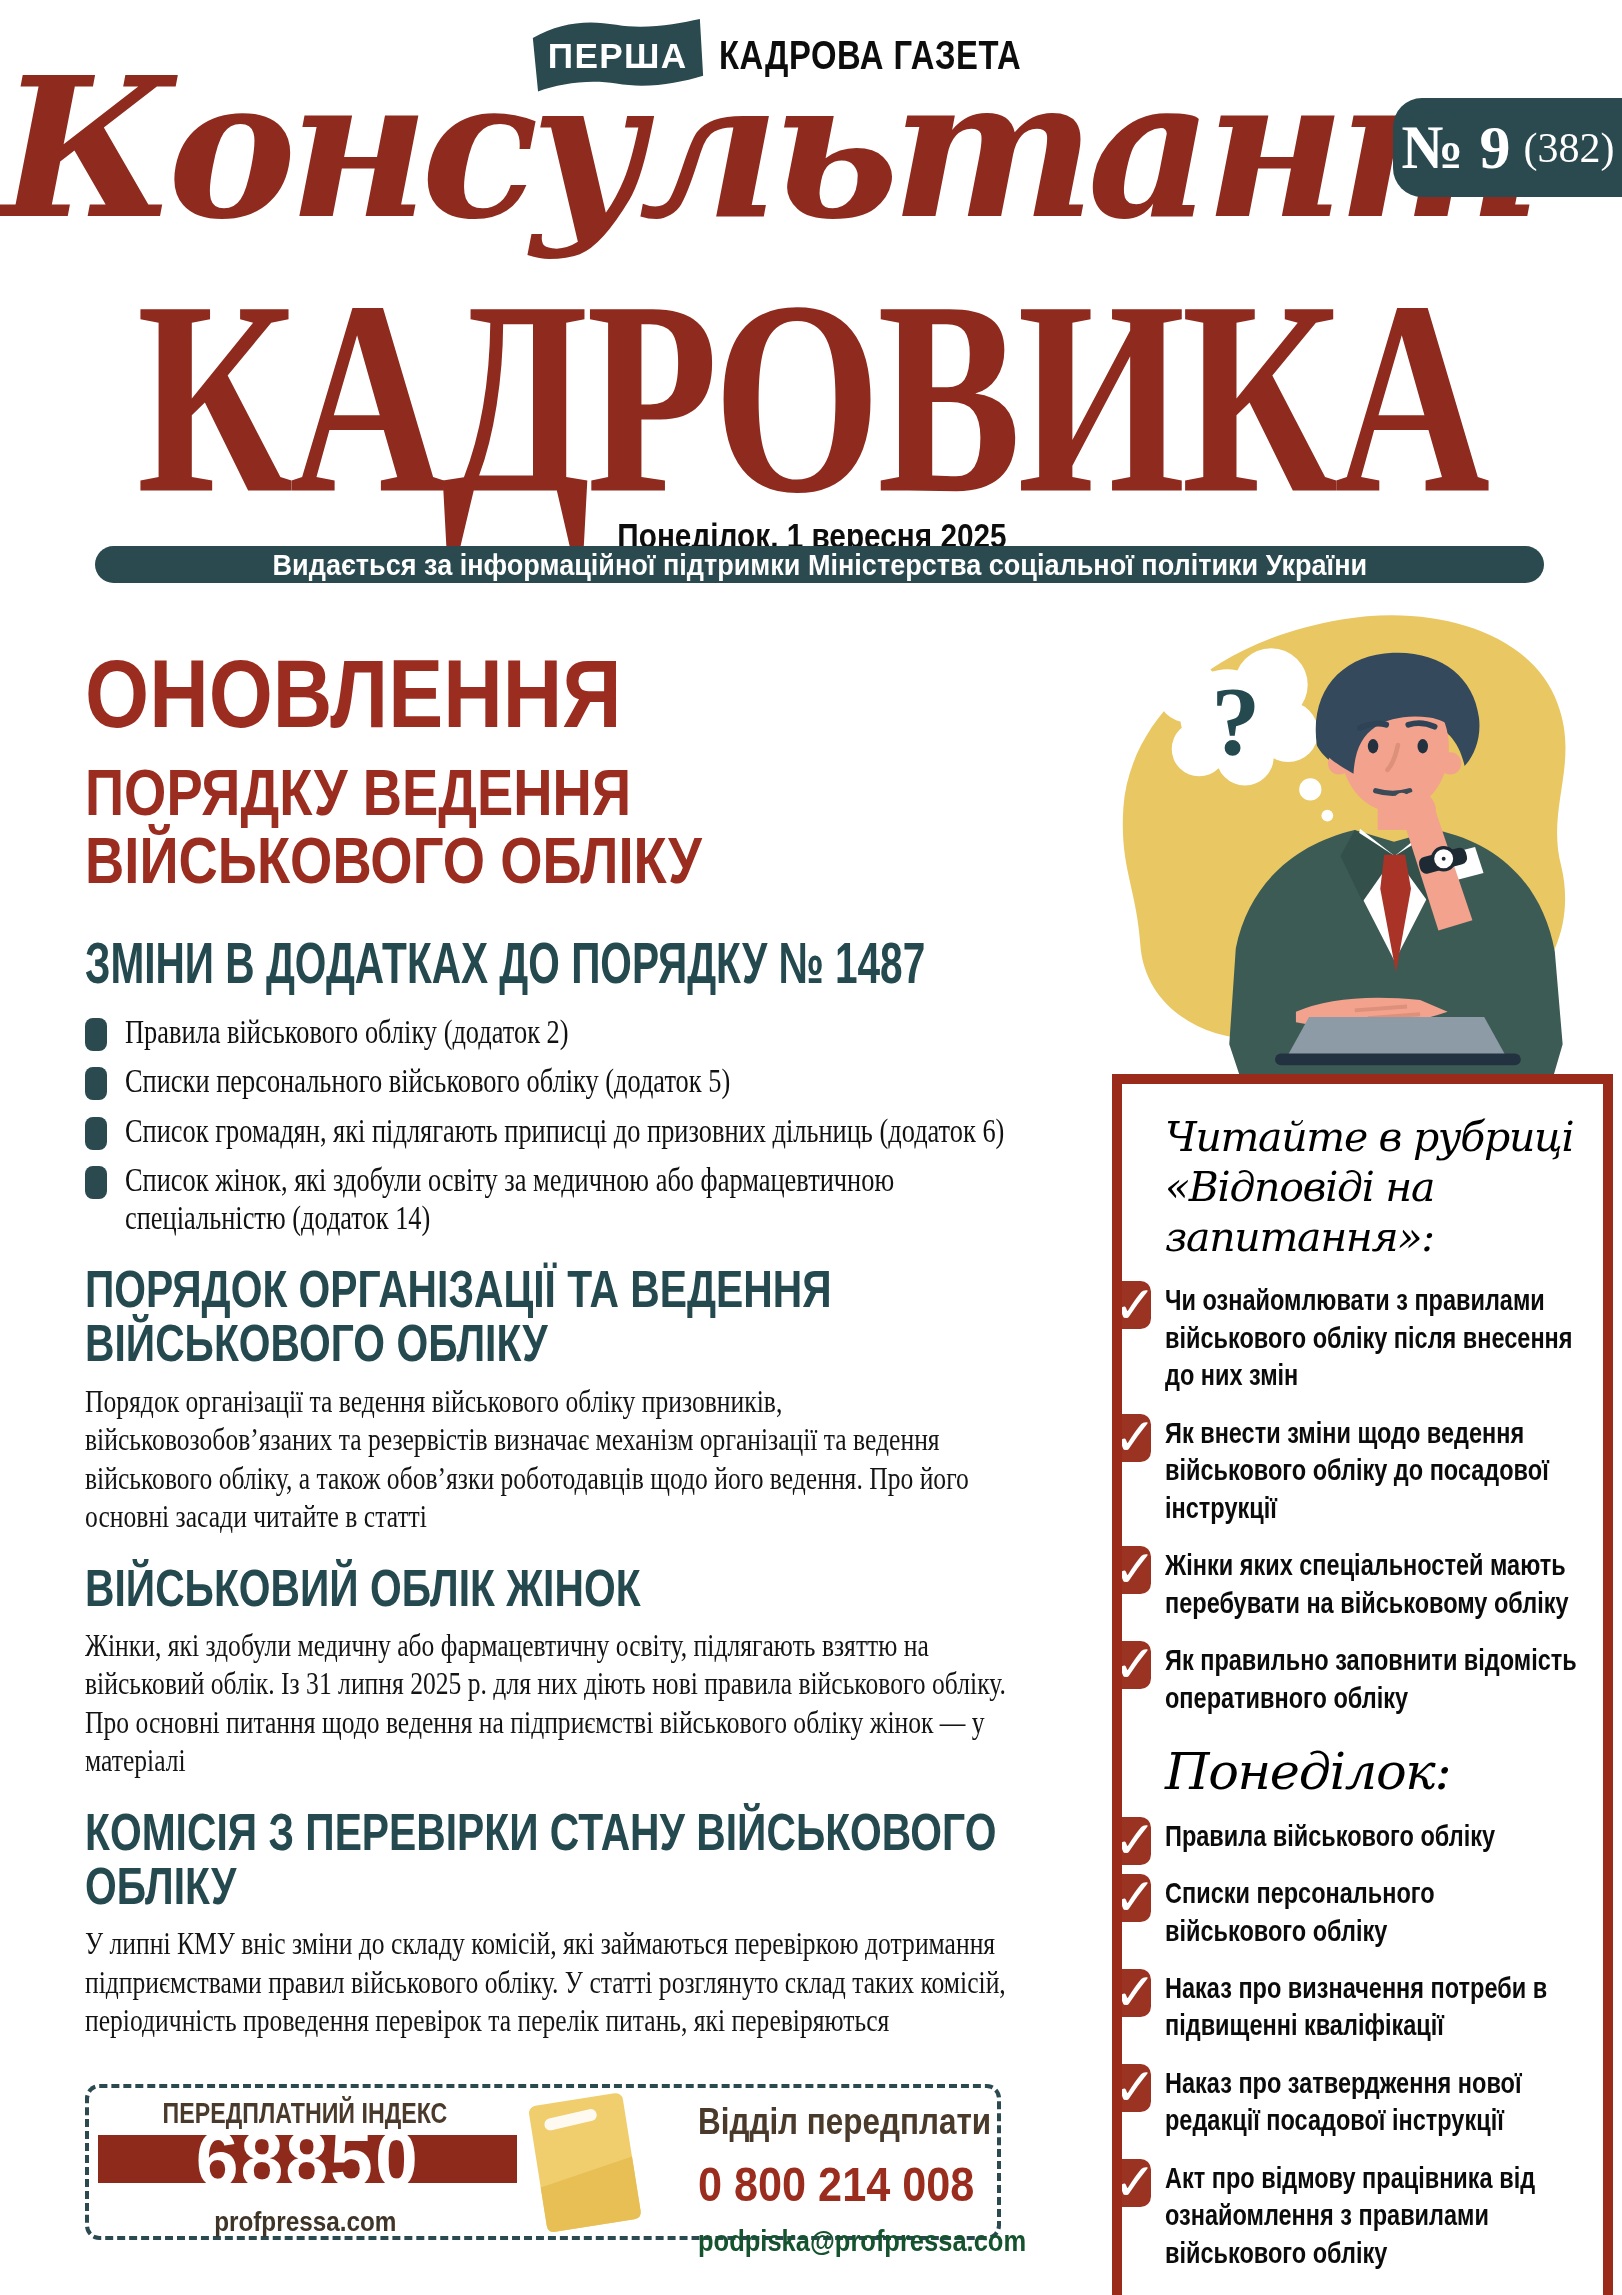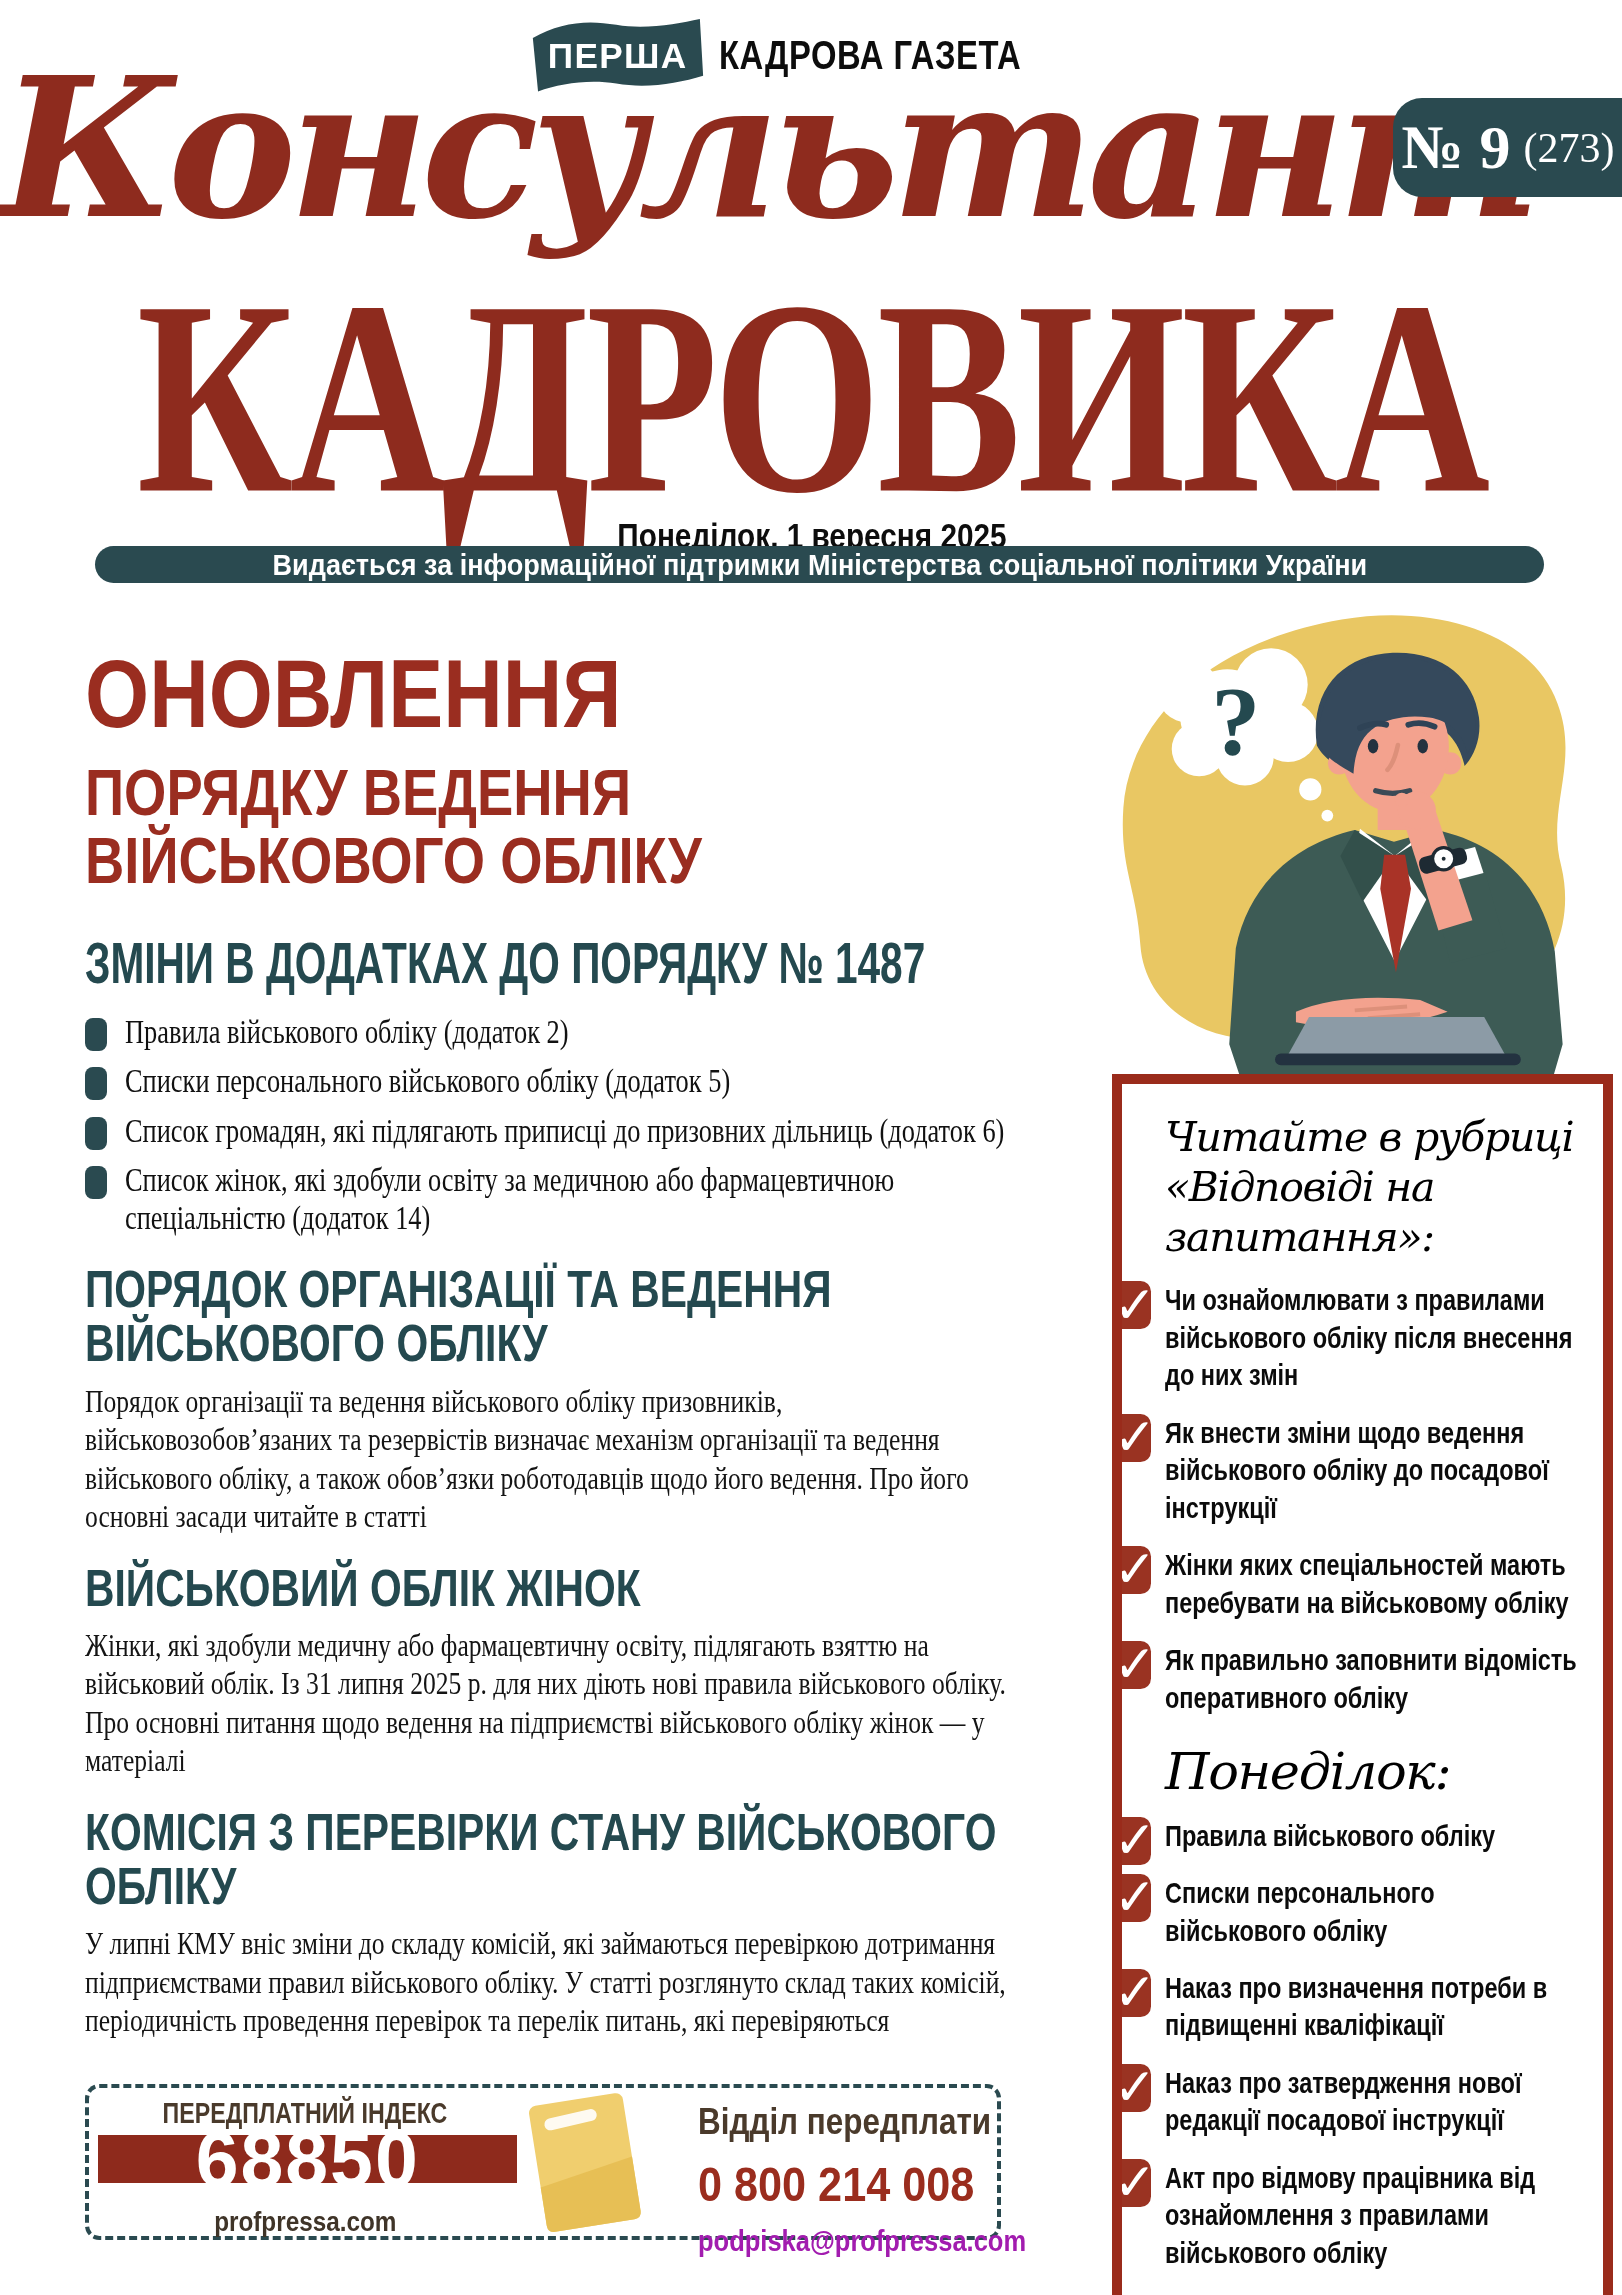--- a/index.html
+++ b/index.html
@@ -71,21 +71,21 @@
   .sub-bar {
     position:absolute; left:9.2px; top:47px; width:419px; height:48px;
     background:#8E2A1C; display:flex; align-items:center; justify-content:center;
   }
   .sub-bar span { color:#fff; font-weight:bold; font-size:77px; letter-spacing:2px; }
   .sub-site { position:absolute; left:19.6px; top:119px; width:393px; text-align:center; font-size:27px; font-weight:bold; color:#3F3428; }
   .sub-envelope { position:absolute; left:406px; top:5.2px; width:177px; height:141px; }
   .sub-right { position:absolute; left:609px; top:13px; width:294px; }
   .sub-dept  { font-size:37px; font-weight:bold; color:#4A3A2B; }
   .sub-phone { margin-top:14.4px; font-size:48px; font-weight:bold; color:#9A2D1E; }
-  .sub-email { margin-top:11.8px; font-size:30px; font-weight:bold; color:#a21caf; }
+  .sub-email { margin-top:11.8px; font-size:30px; font-weight:bold; color:#14532d; }
 
   
   .illu { position:absolute; left:1080px; top:592px; width:543px; height:487px; }
   .illu svg { width:100%; height:100%; display:block; }
 
   .qa-box {
     position:absolute; left:1112px; top:1074px; width:501px; height:1372px;
     border:10.5px solid #9A2B1B; background:#fff; box-sizing:border-box; overflow:hidden;
   }
   .qa-inner { padding:27.5px 22px 0 43px; }
@@ -111,21 +111,21 @@
       <path d="M10,32 C52,8 94,4 138,12 C184,20 232,10 266,3 L271,90 C232,102 184,110 138,102 C96,95 52,102 18,114 Z" fill="#2A4A50"></path>
       <text x="140" y="78" text-anchor="middle" fill="#ffffff" font-size="54" font-weight="bold" letter-spacing="2">ПЕРША</text>
     </svg>
     <span class="logo-text cx c80">КАДРОВА ГАЗЕТА</span>
   </div>
 
   <div class="title-script">Консультант</div>
 
   <div class="issue-badge">
     <span class="issue-no">№ 9</span>
-    <span class="issue-total">(273)</span>
+    <span class="issue-total">(382)</span>
   </div>
 
   <div class="title-caps-wrap">
     <span class="title-caps">КАДРОВИКА</span>
   </div>
 
   <div class="date-row">
     <span class="cxc c85">Понеділок, 1 вересня 2025</span>
   </div>
 

